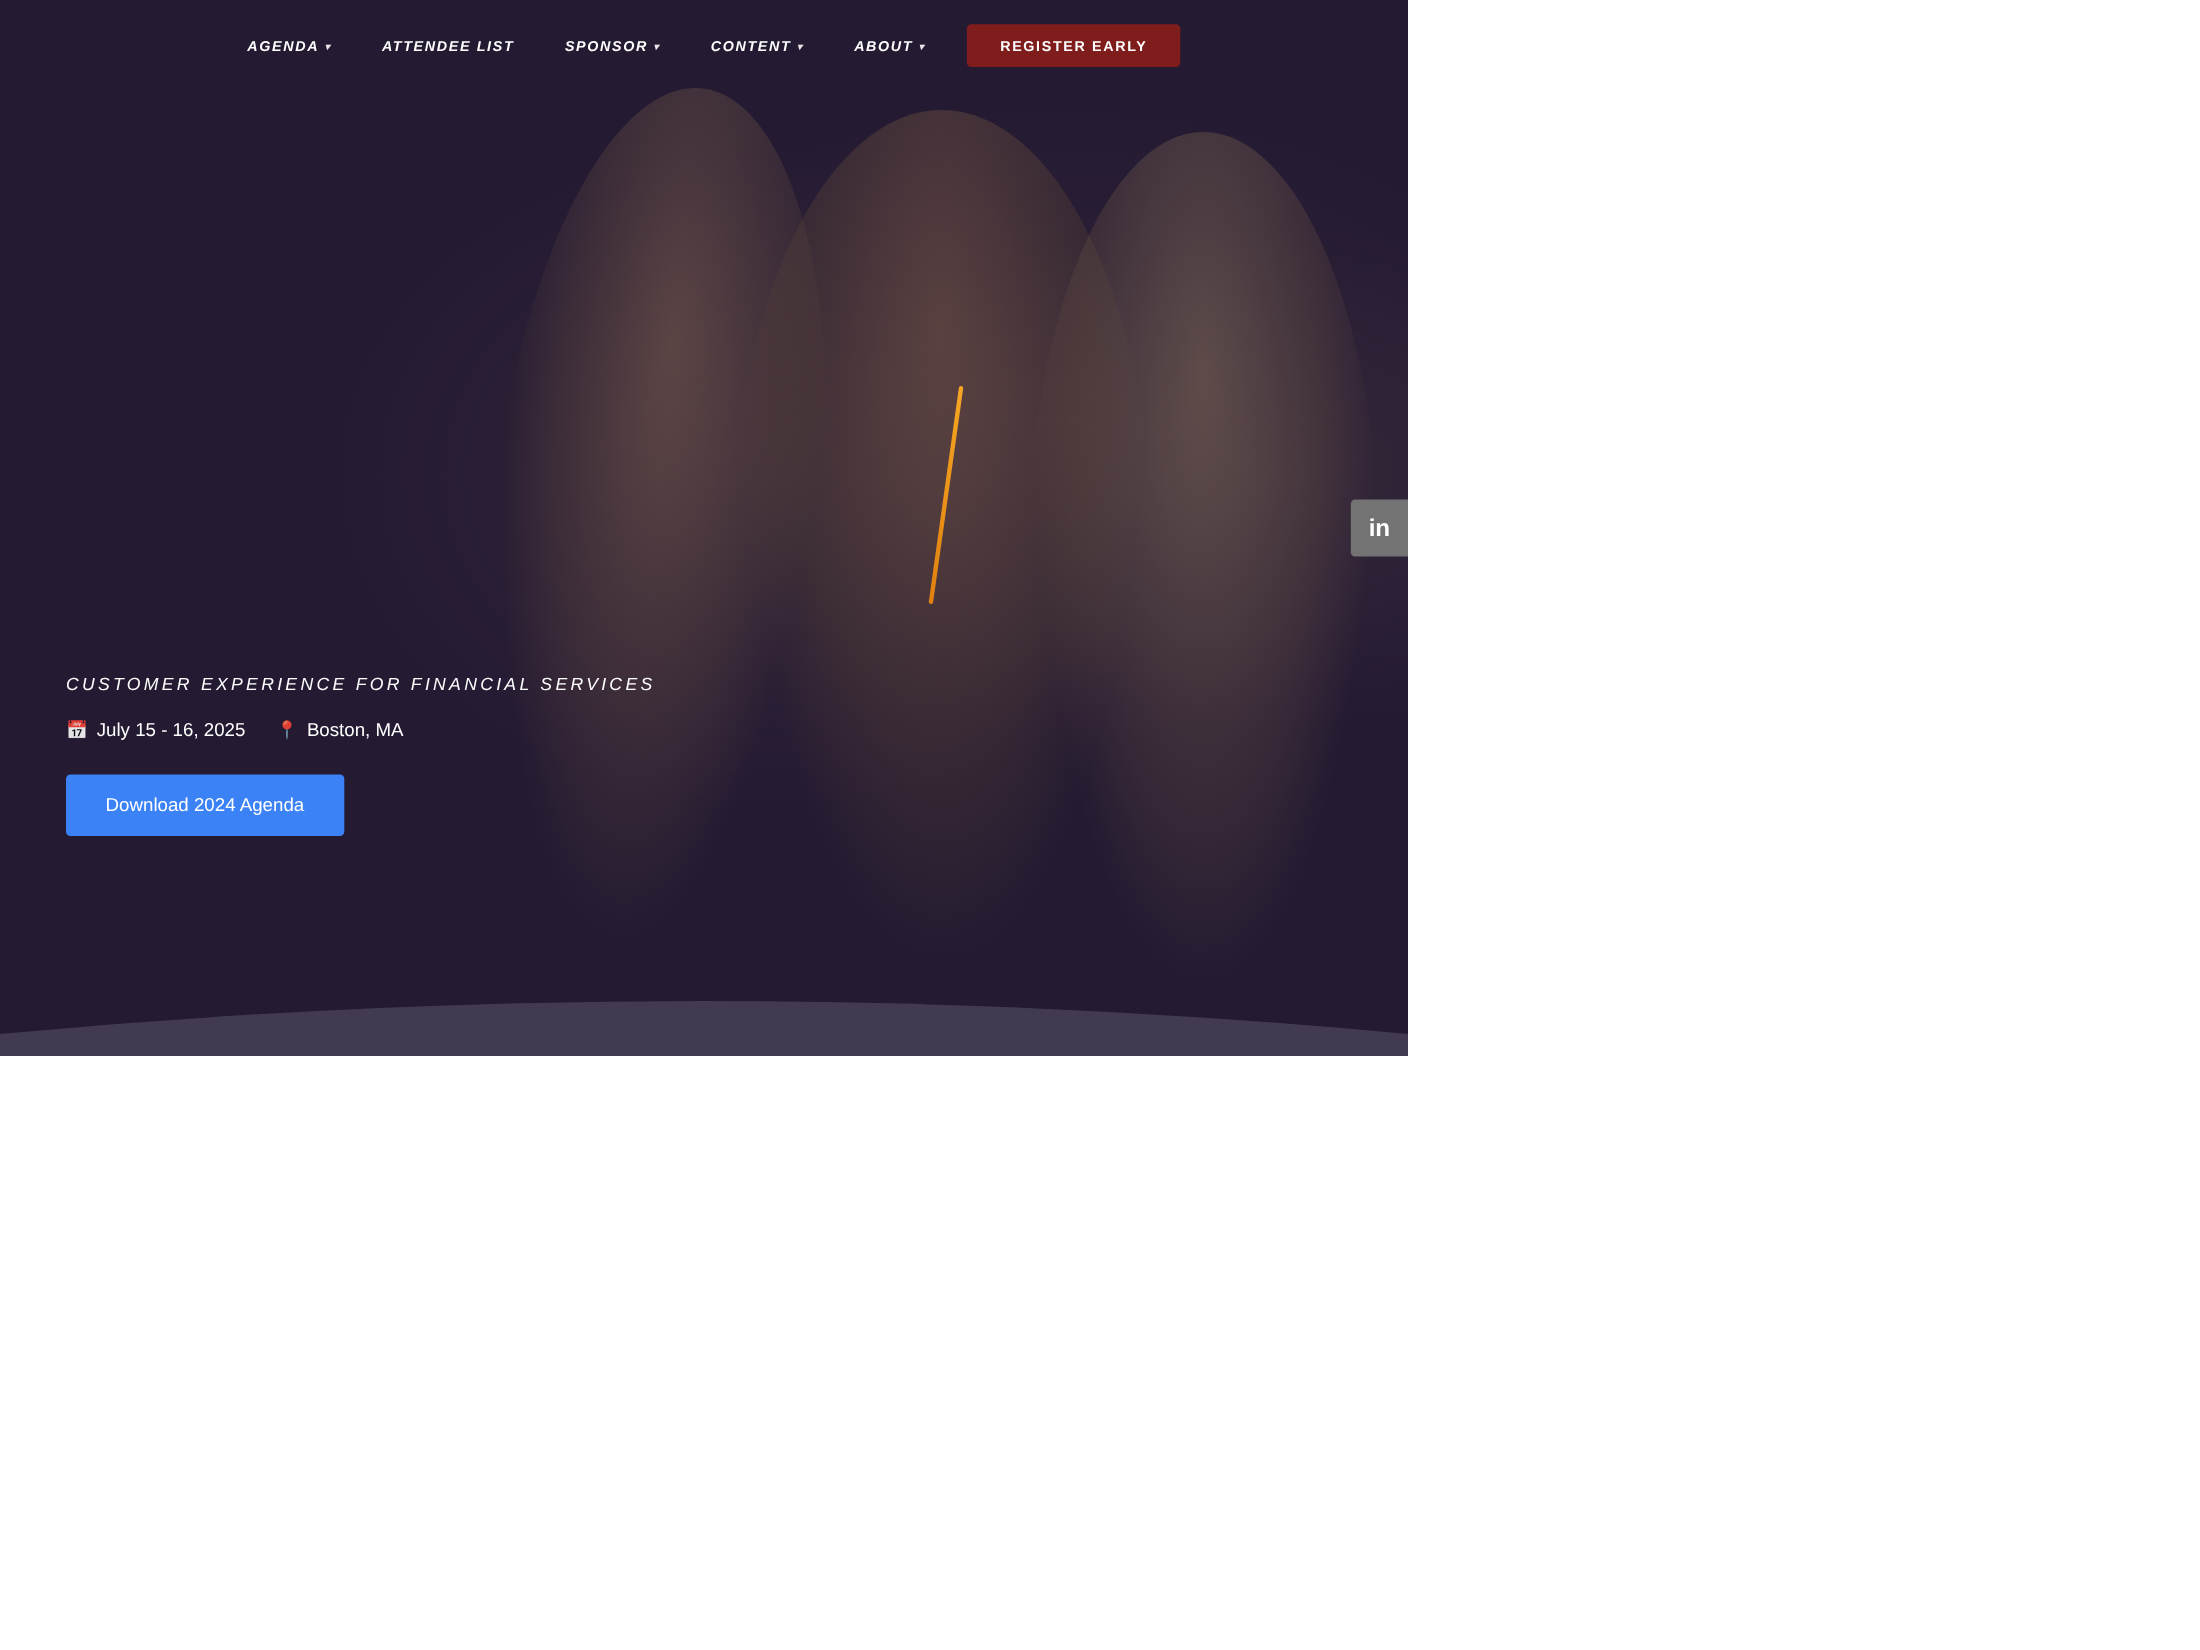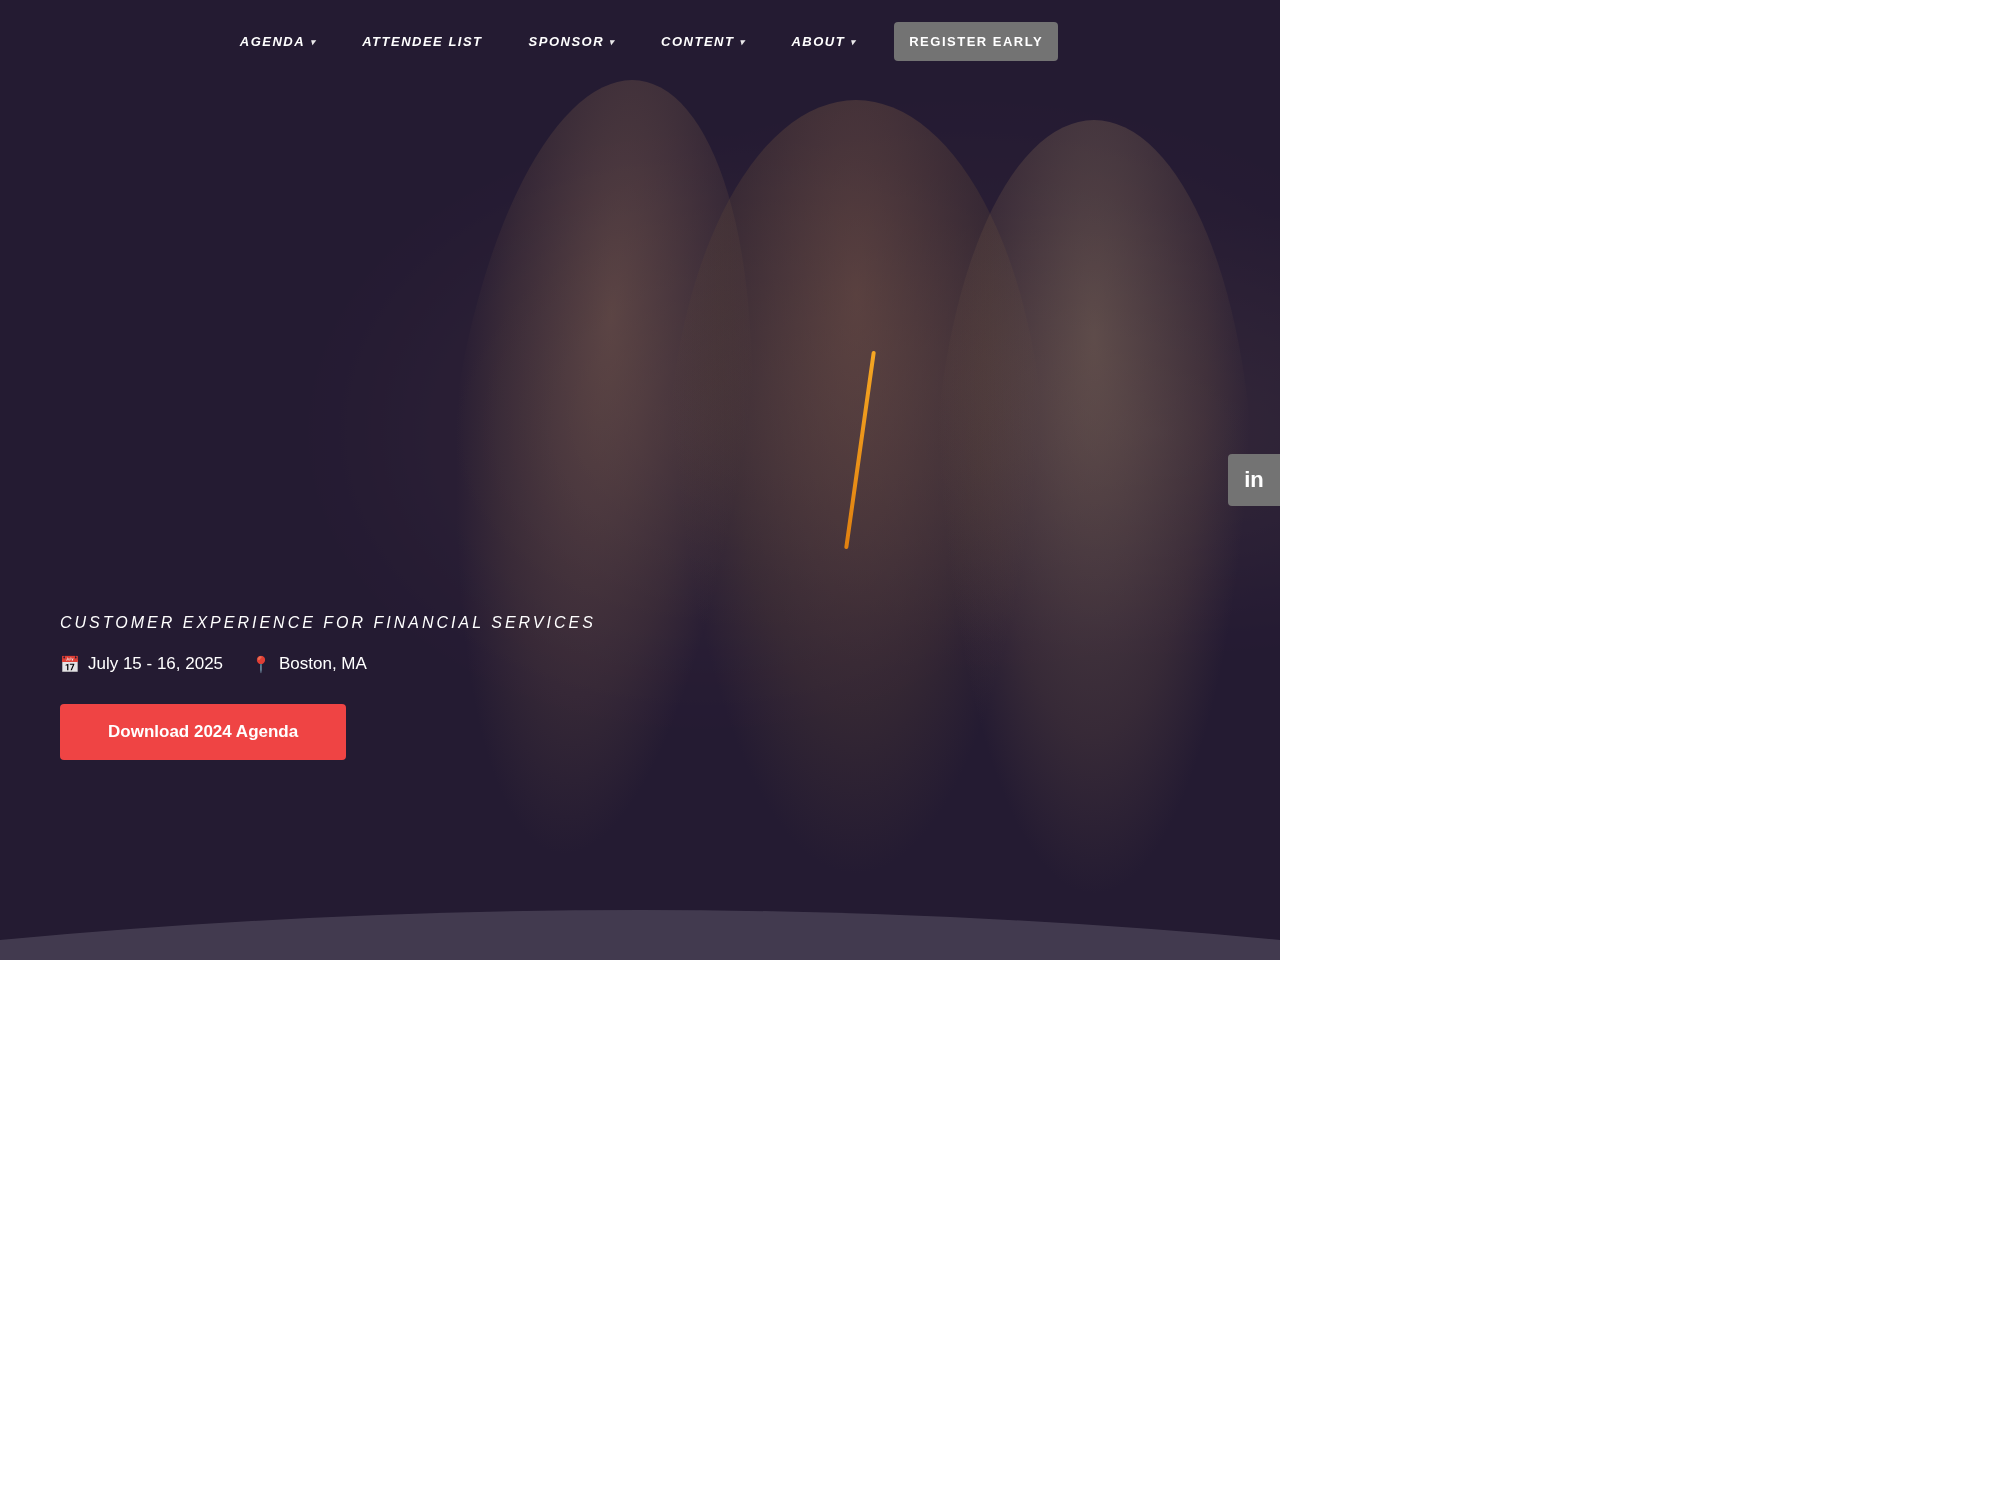--- a/index.html
+++ b/index.html
@@ -85,29 +85,29 @@
       white-space: nowrap;
       font-style: italic;
     }
 
     .nav-chevron {
       font-size: 9px;
       opacity: 0.9;
     }
 
     .nav-register-btn {
-      background: #737373;
+      background: #7f1d1d;
       color: #ffffff;
       font-size: 13px;
       font-weight: 700;
       letter-spacing: 1.5px;
       text-transform: uppercase;
       border: none;
       border-radius: 4px;
-      padding: 12px 15px;
+      padding: 12px 30px;
       cursor: pointer;
       white-space: nowrap;
       margin-left: 10px;
     }
 
     
     .hero-content {
       position: absolute;
       bottom: 200px;
       left: 60px;
@@ -152,27 +152,27 @@
       font-size: 16px;
       opacity: 0.9;
     }
 
     .hero-buttons {
       display: flex;
       gap: 16px;
     }
 
     .hero-btn {
-      background: #ef4444;
+      background: #3b82f6;
       color: #ffffff;
       font-size: 17px;
-      font-weight: 700;
+      font-weight: 400;
       border: none;
       border-radius: 4px;
-      padding: 18px 48px;
+      padding: 18px 36px;
       cursor: pointer;
       white-space: nowrap;
     }
 
     
     .linkedin-badge {
       position: absolute;
       right: 0;
       top: 50%;
       transform: translateY(-50%);

